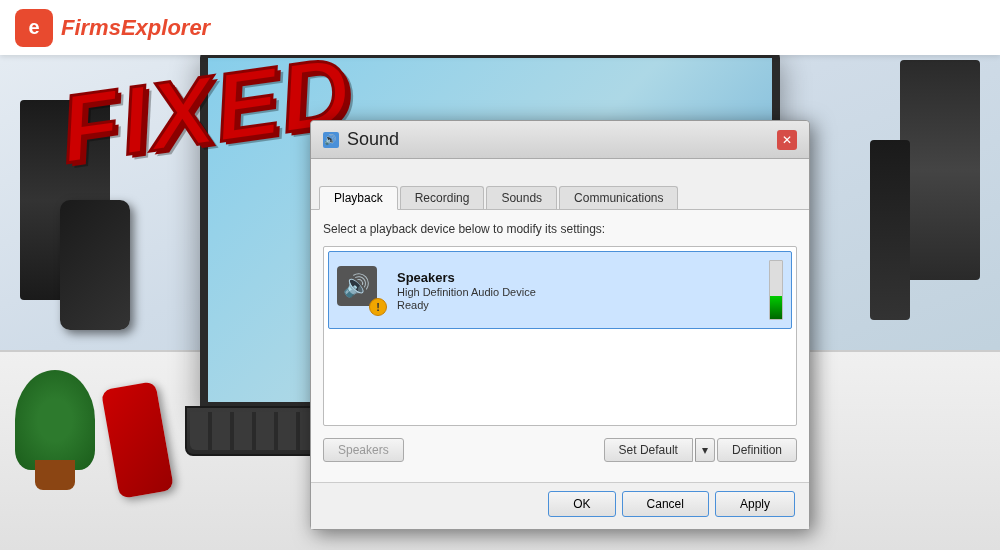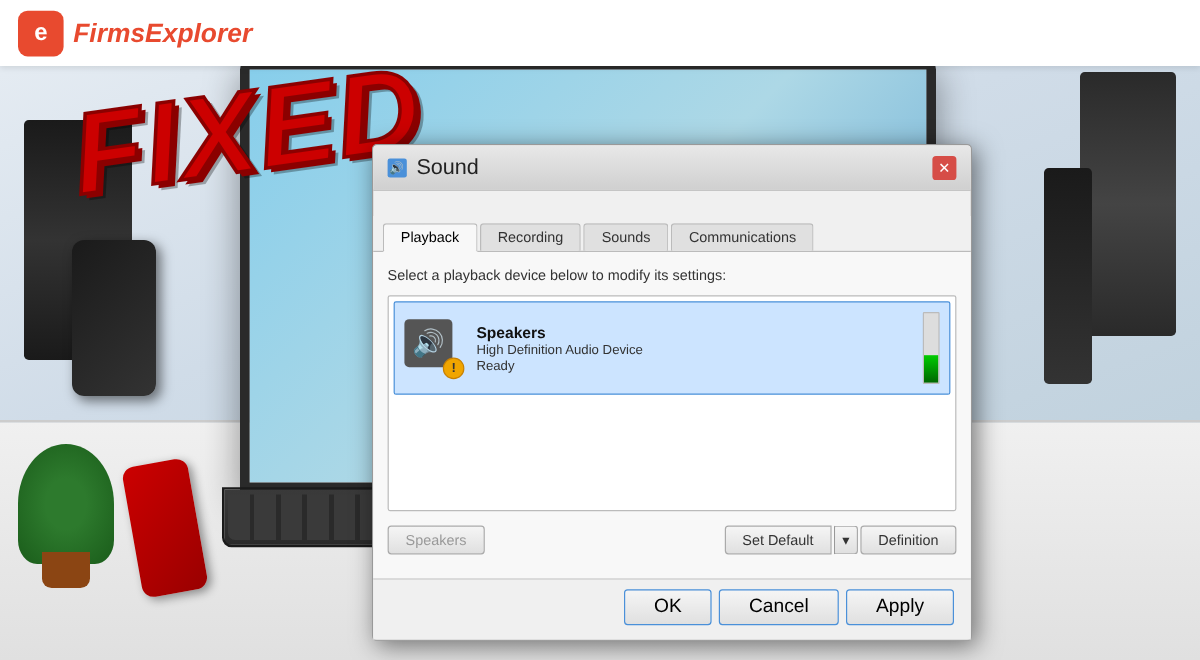--- a/index.html
+++ b/index.html
@@ -412,21 +412,21 @@
     .btn-row-final {
       display: flex;
       justify-content: flex-end;
       gap: 6px;
       padding: 8px 14px 12px 14px;
       background: #f0f0f0;
       border-top: 1px solid #ccc;
     }
     .btn-primary {
       padding: 5px 24px;
-      font-size: 16px;
+      font-size: 12px;
       background: linear-gradient(180deg, #f5f5f5, #e0e0e0);
       border: 1px solid #4a90d9;
       border-radius: 3px;
       cursor: pointer;
       color: #000;
     }
   </style>
 </head>
 <body>
 

